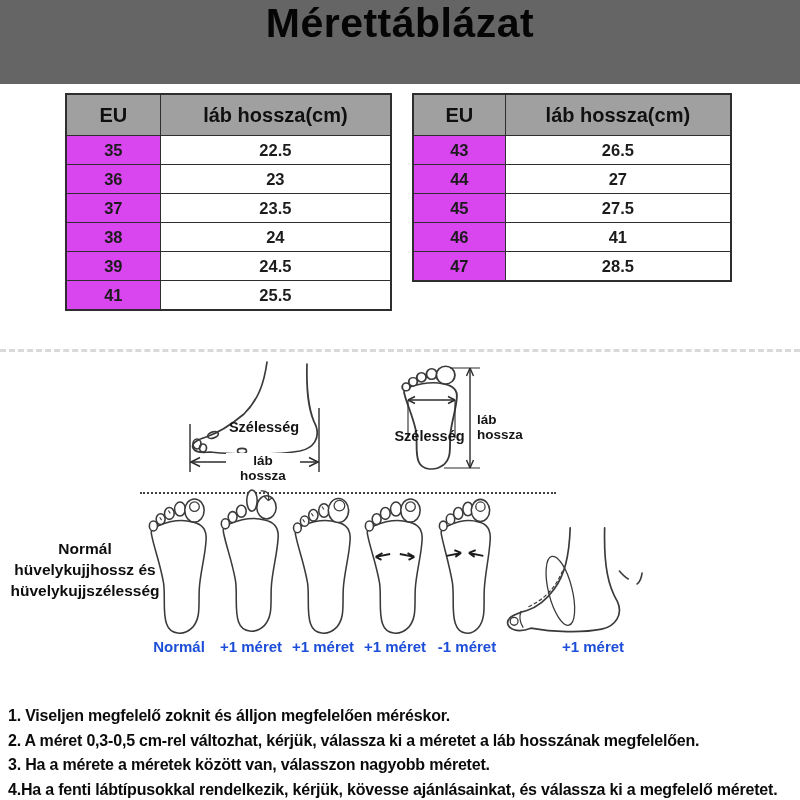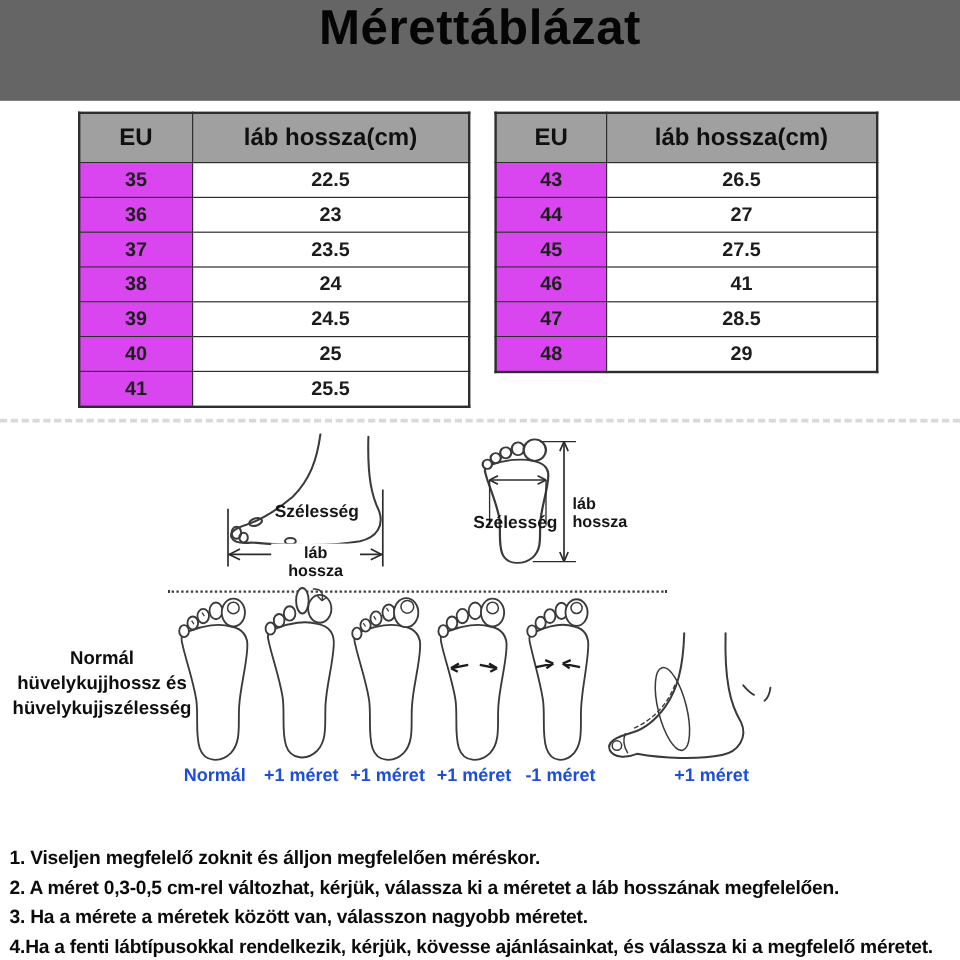--- a/index.html
+++ b/index.html
@@ -75,24 +75,20 @@
         </tr>
     <tr>
           <td class="eu">38</td>
           <td>24</td>
         </tr>
     <tr>
           <td class="eu">39</td>
           <td>24.5</td>
         </tr>
     <tr>
-          <td class="eu">40</td>
-          <td>25</td>
-        </tr>
-    <tr>
           <td class="eu">41</td>
           <td>25.5</td>
         </tr>
   </tbody>
     </table>
 
   <table class="size right">
     <colgroup>
         <col class="c-eu">
         <col class="c-len">
@@ -115,24 +111,20 @@
           <td>27.5</td>
         </tr>
     <tr>
           <td class="eu">46</td>
           <td>41</td>
         </tr>
     <tr>
           <td class="eu">47</td>
           <td>28.5</td>
         </tr>
-    <tr>
-          <td class="eu">48</td>
-          <td>29</td>
-        </tr>
   </tbody>
     </table>
 
   <div class="divider"></div>
 
   <div class="diag" style="left:188px;top:358px;width:136px;height:118px;">
     <svg width="136" height="118" viewBox="0 0 136 118">
       <g fill="none" stroke="#3a3a3a" stroke-width="1.7" stroke-linecap="round">
         <path d="M79,4 C76,26 70,42 56,56 C44,66 30,75 18,79 C8,82 3,86 5,90 C7,94 14,95 22,94 C50,97 90,97 112,93 C126,90 132,80 128,68 C122,56 118,40 119,6"></path>
         <ellipse cx="9" cy="86" rx="4" ry="5"></ellipse>

